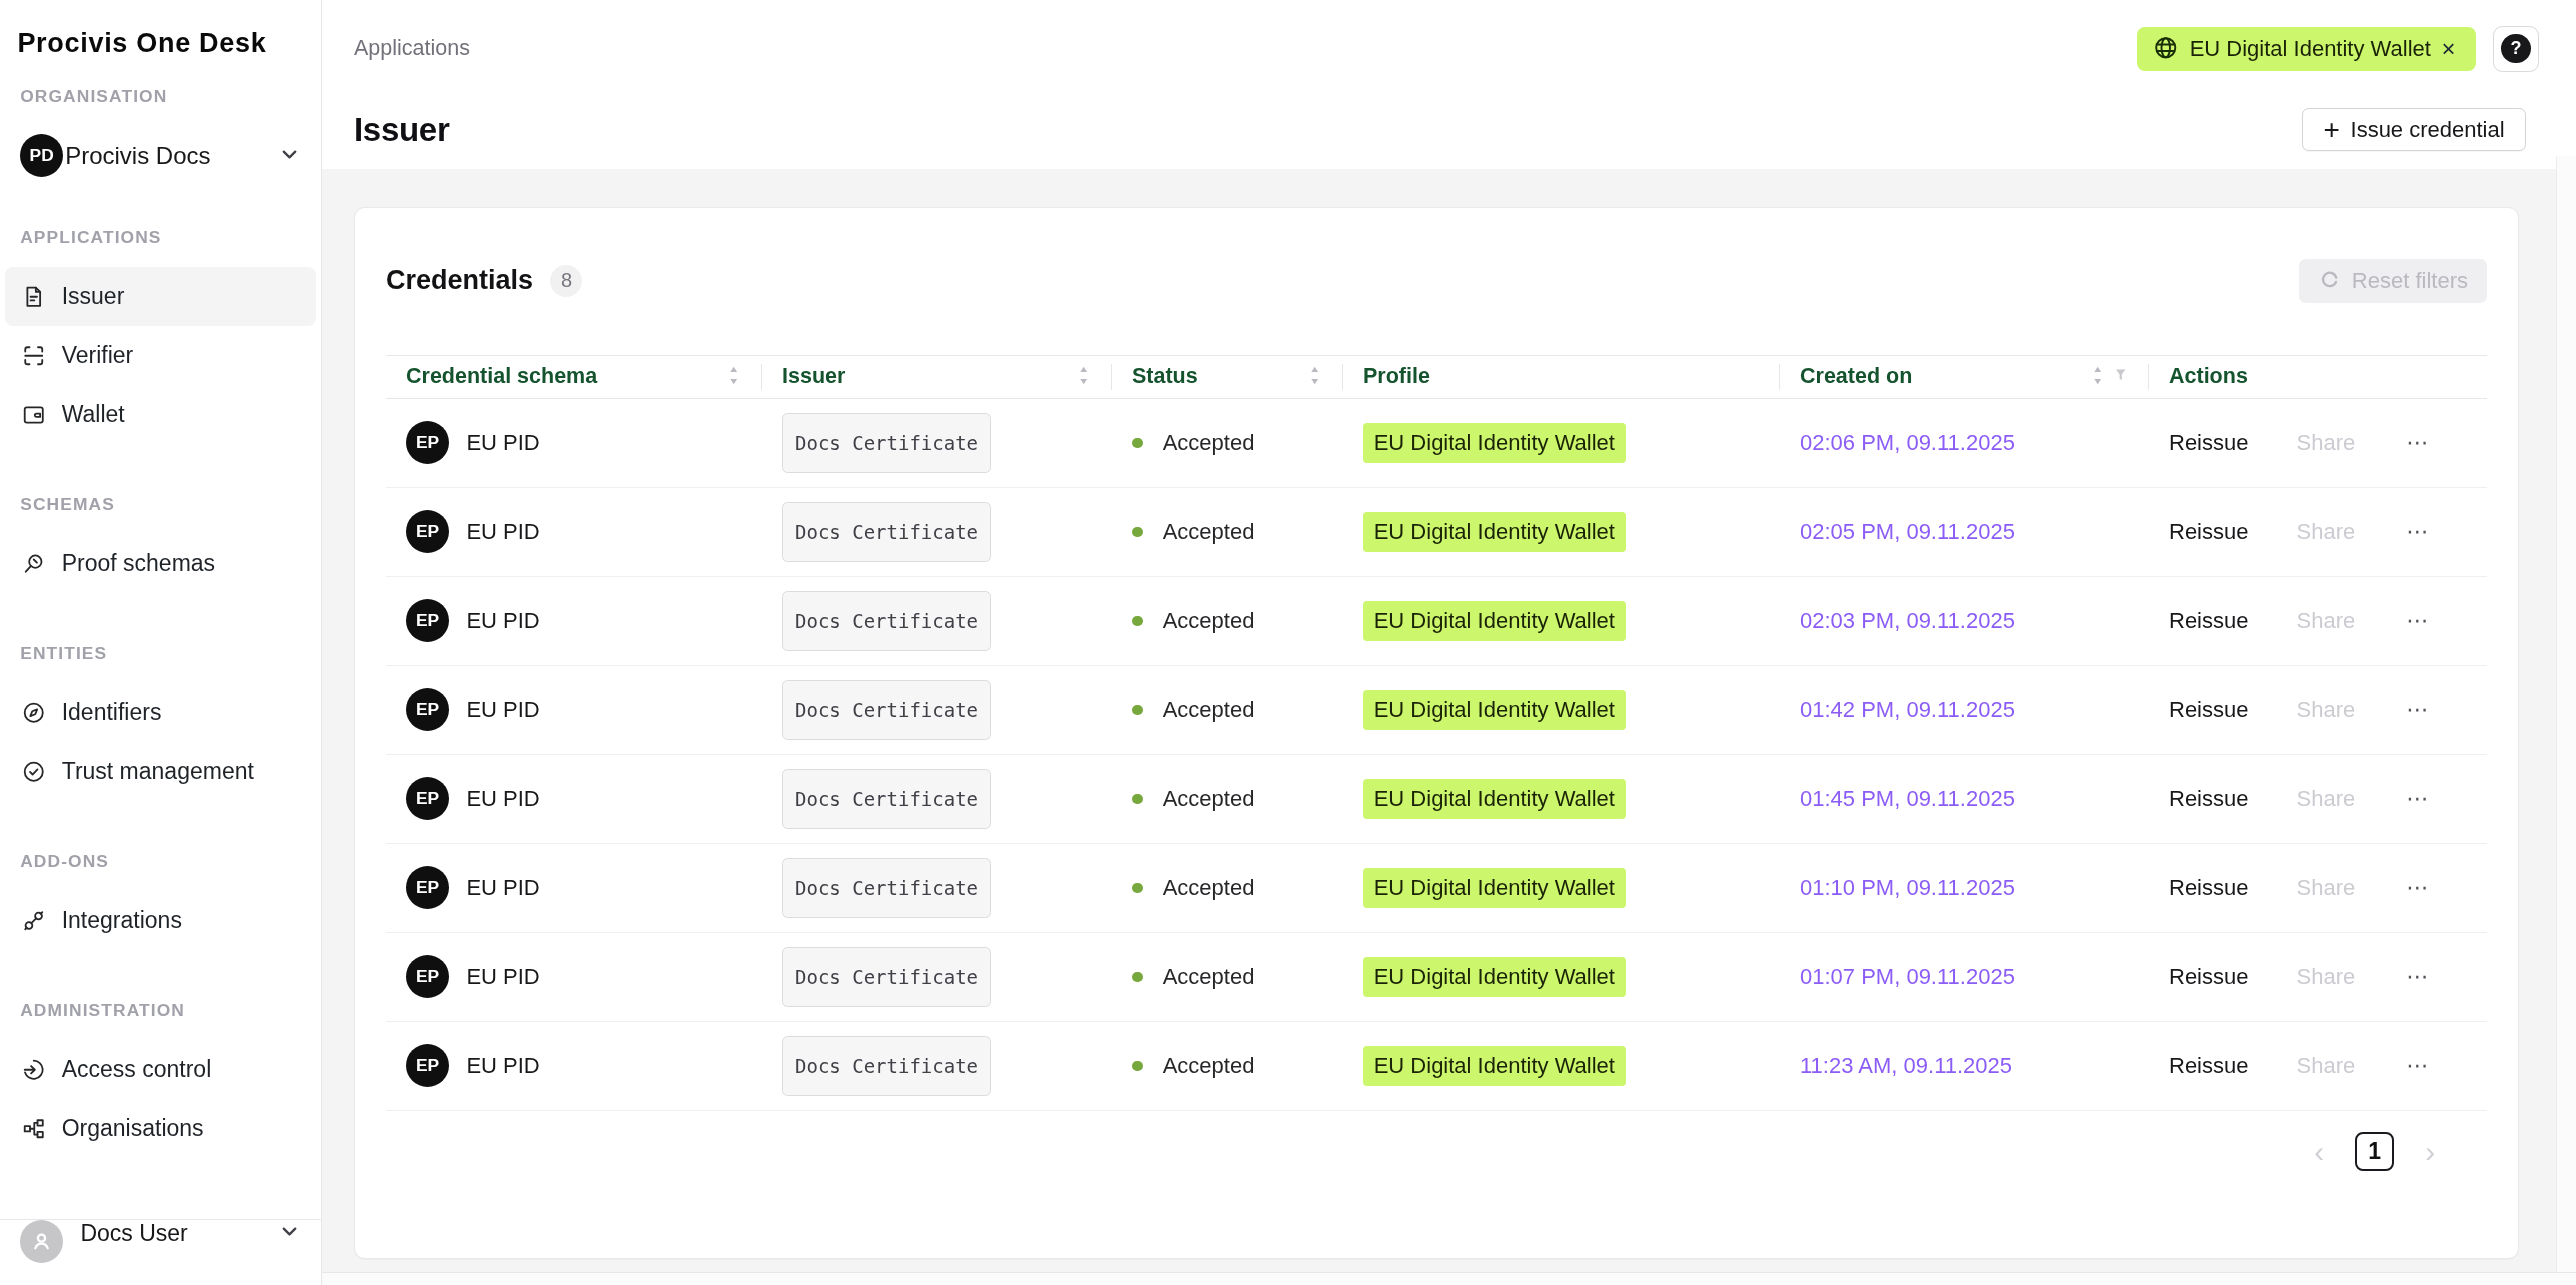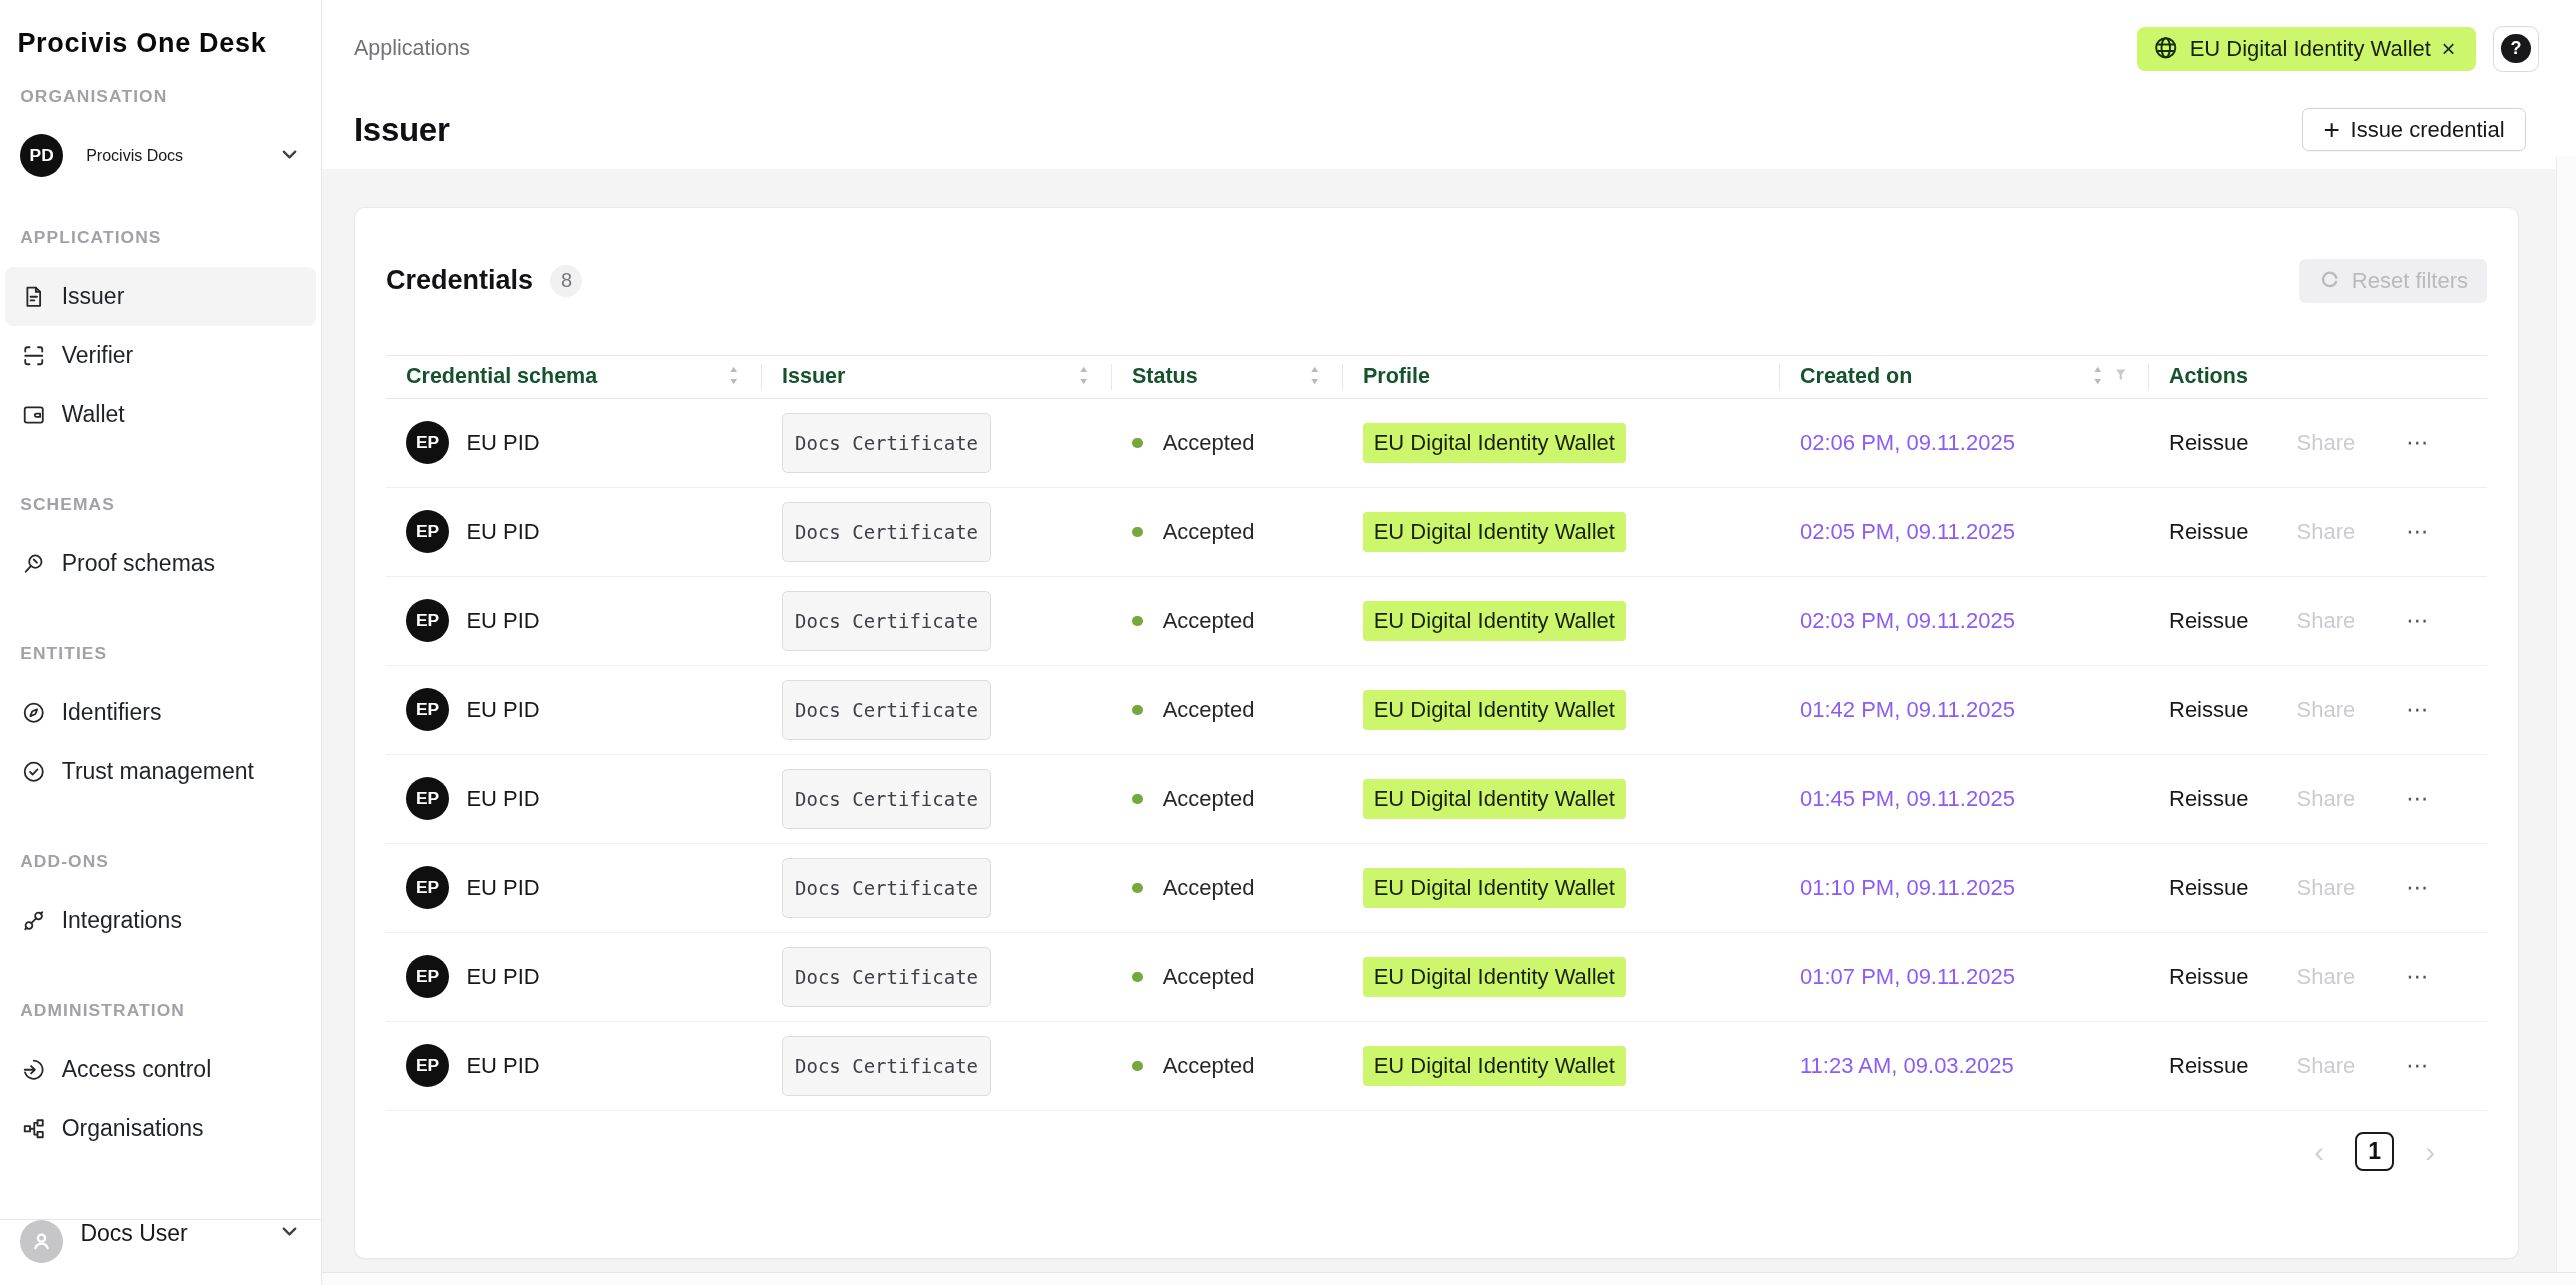--- a/index.html
+++ b/index.html
@@ -30,21 +30,21 @@
   .org-row {
     display:flex; align-items:center; height:59px; padding:0 14.8px;
     margin-bottom:42px; border-radius:8px; cursor:pointer;
   }
   .avatar {
     width:43px; height:43px; border-radius:50%;
     background:#0f0f10; color:#ffffff;
     display:flex; align-items:center; justify-content:center;
     font-size:17.4px; font-weight:600; flex:none;
   }
-  .org-name { margin-left:23px; font-size:16px; color:#18181b; flex:1; white-space:nowrap; }
+  .org-name { margin-left:2px; font-size:24px; color:#18181b; flex:1; white-space:nowrap; }
   .nav-section { margin-top:50px; }
   .nav-section:first-child { margin-top:0; }
   .nav-item {
     display:flex; align-items:center; height:59px; padding:0 16px;
     border-radius:8px; cursor:pointer; color:#1f2328;
   }
   .nav-item.active { background:#f4f4f5; }
   .nav-item .nicon { width:25.5px; height:25.5px; flex:none; display:flex; align-items:center; justify-content:center; }
   .nav-item .nicon svg { width:25.5px; height:25.5px; stroke:#27272a; fill:none; stroke-width:1.7; stroke-linecap:round; stroke-linejoin:round; }
   .nav-item .nlabel { margin-left:14.8px; font-size:23px; white-space:nowrap; }
@@ -603,21 +603,21 @@
                 <span class="issuer-pill">Docs Certificate</span>
               </div>
               <div class="td">
                 <span class="status-dot" style="background: rgb(119, 168, 61);"></span>
                 <span class="status-text">Accepted</span>
               </div>
               <div class="td">
                 <span class="profile-chip" style="background: rgb(204, 246, 108);">EU Digital Identity Wallet</span>
               </div>
               <div class="td">
-                <span class="created-text">11:23 AM, 09.03.2025</span>
+                <span class="created-text">11:23 AM, 09.11.2025</span>
               </div>
               <div class="td">
                 <span class="act primary">Reissue</span>
                 <span class="act disabled">Share</span>
                 <span class="act more">⋯</span>
               </div>
             </div>
           </div>
       </div>
 

